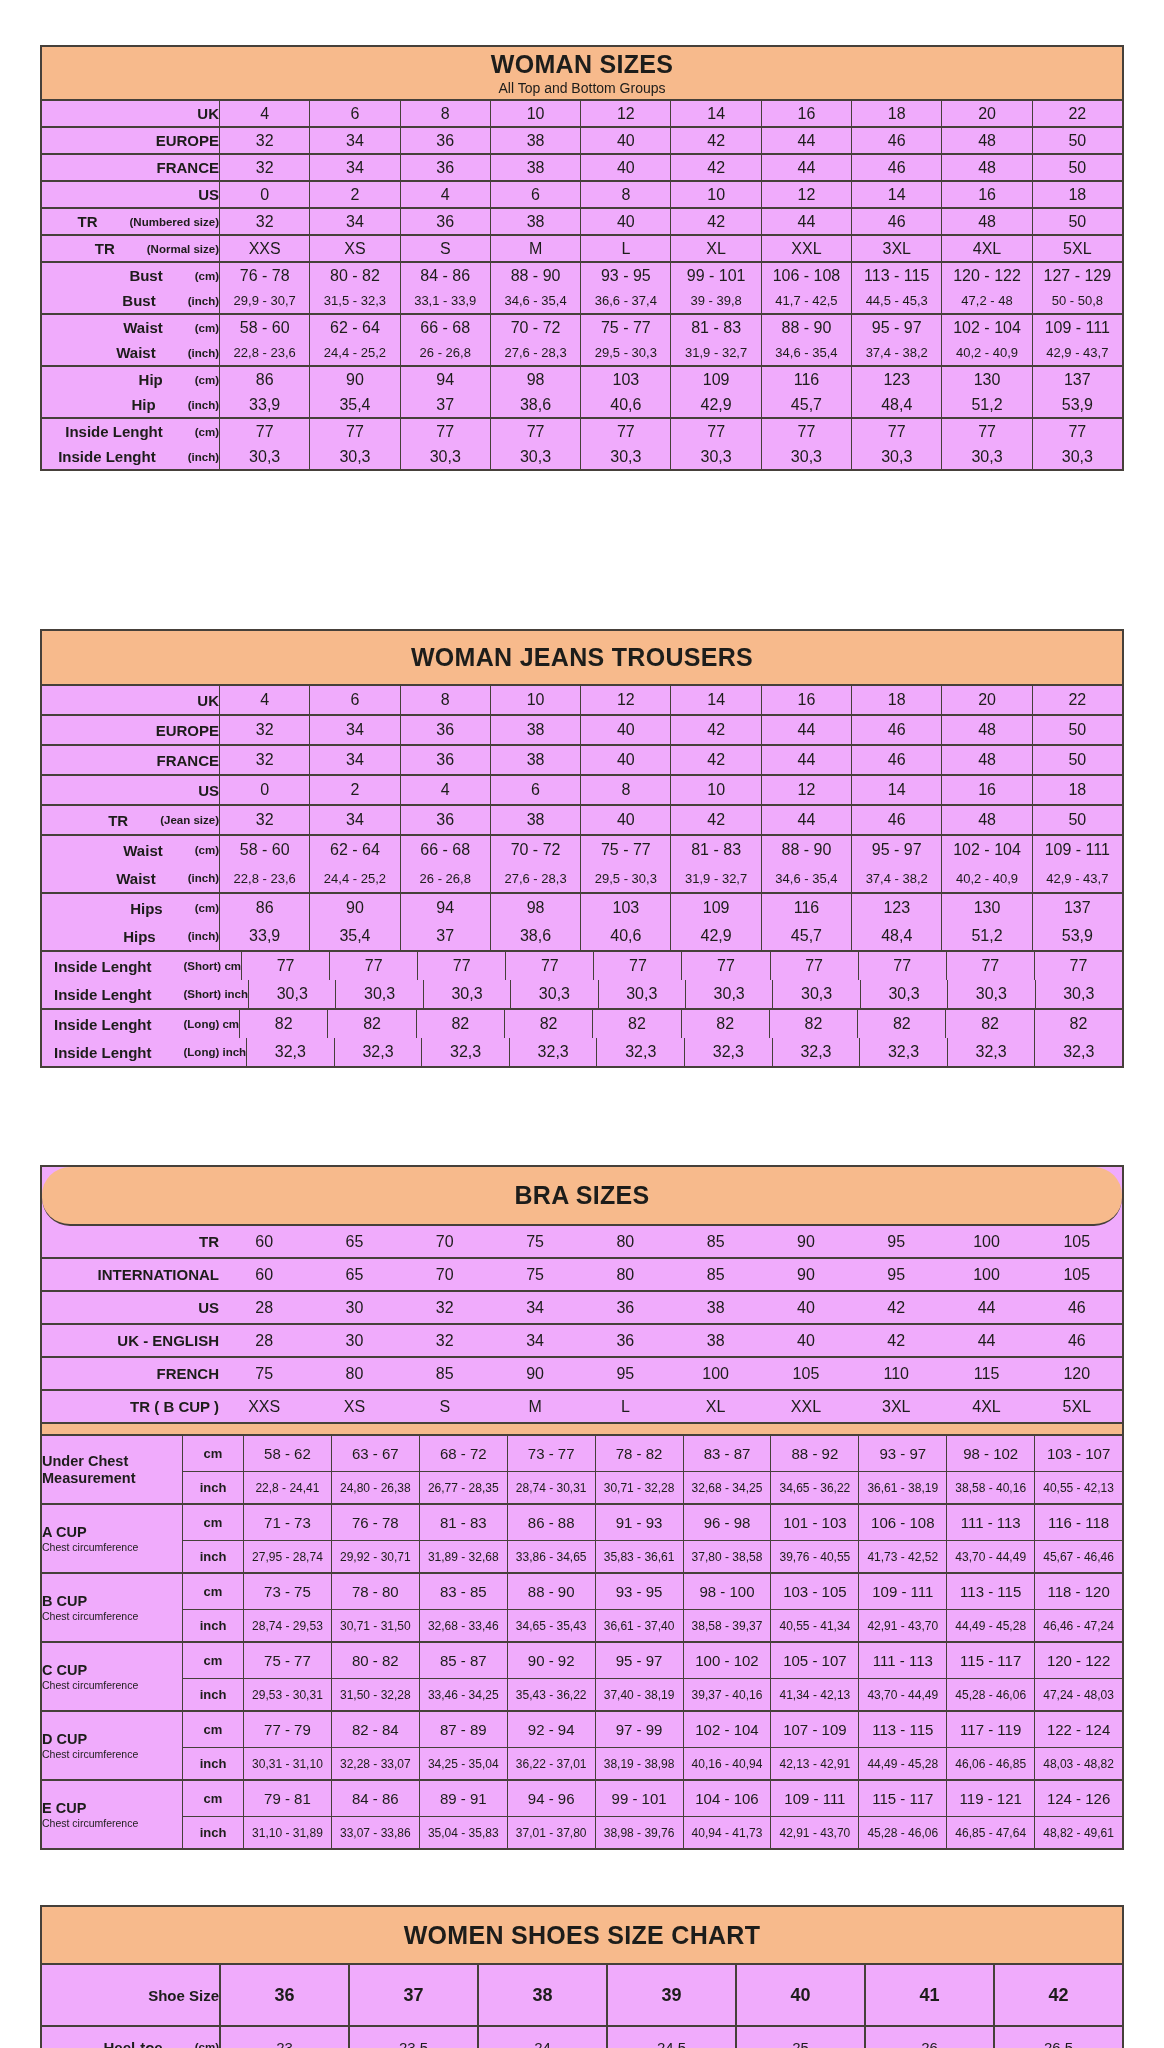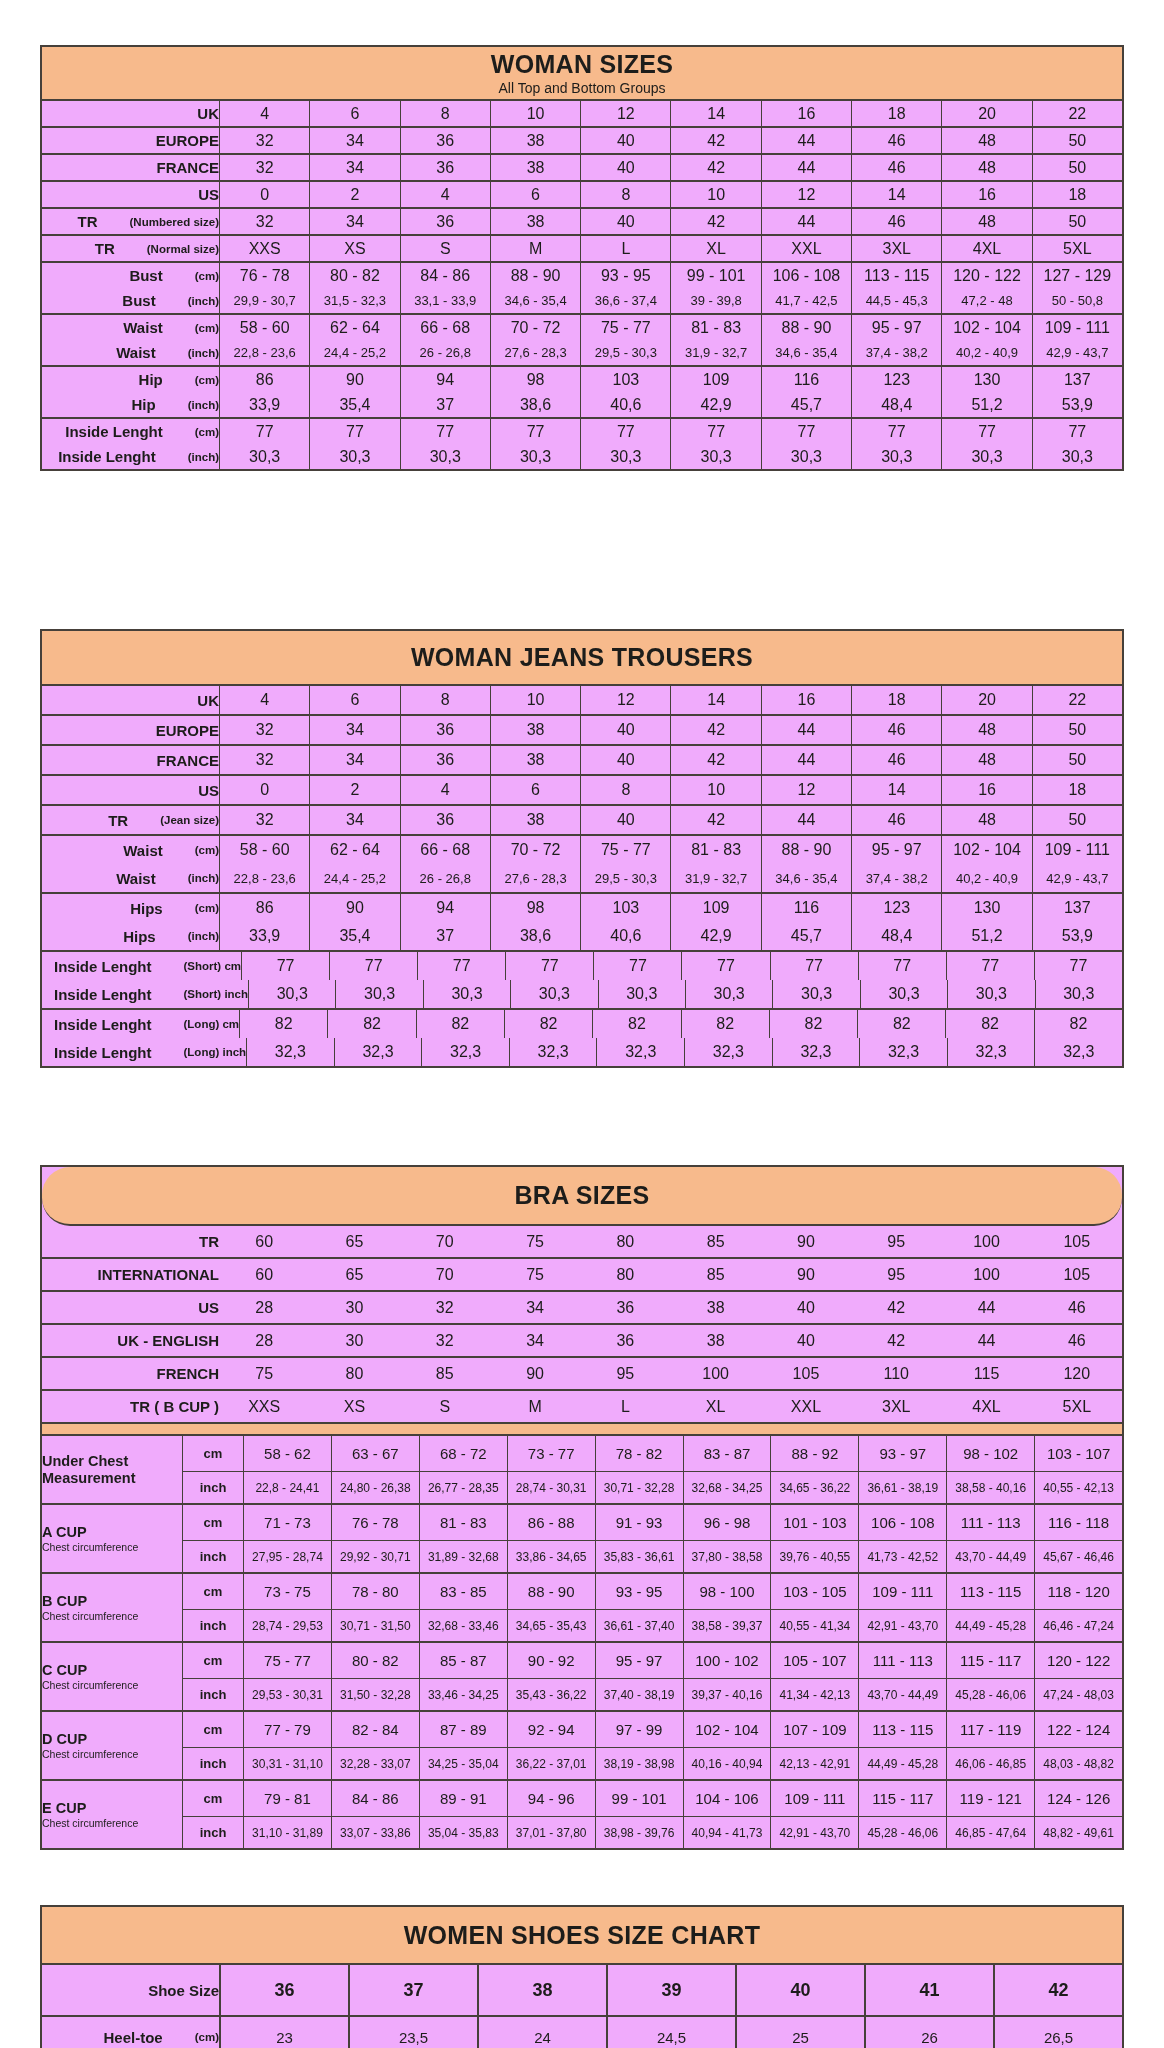--- a/index.html
+++ b/index.html
@@ -64,21 +64,21 @@
   .cuprow.cm .ccell{font-size:15px;}
   .cuprow.inch .ccell{font-size:12px;}
 
   
   #t4{margin-top:55px;}
   #t4 .thead{height:56px;}
   .srow{display:flex;}
   .srow + .srow{border-top:2px solid var(--line);}
   .srow .cell{border-left:2px solid var(--line);}
   .srow .cell.label{border-left:none;}
-  .srow0{height:50px;}
+  .srow0{height:60px;}
   .srow0 .cell.val{font-weight:bold;font-size:18px;}
   .srow1{height:40px;}
   .srow1 .cell.val{font-size:15px;}
 </style>
 </head>
 <body>
 
 <div class="wrap">
 
   <section class="stable" id="t1">

